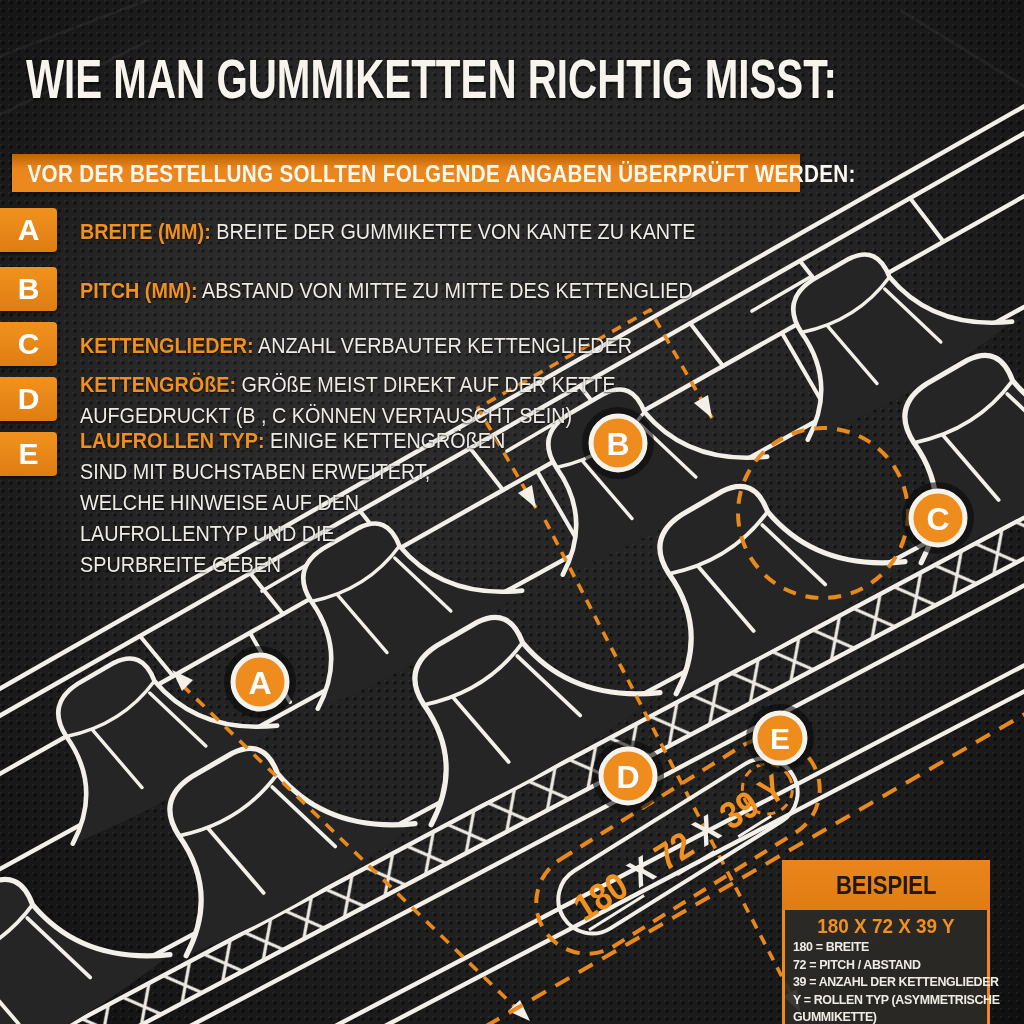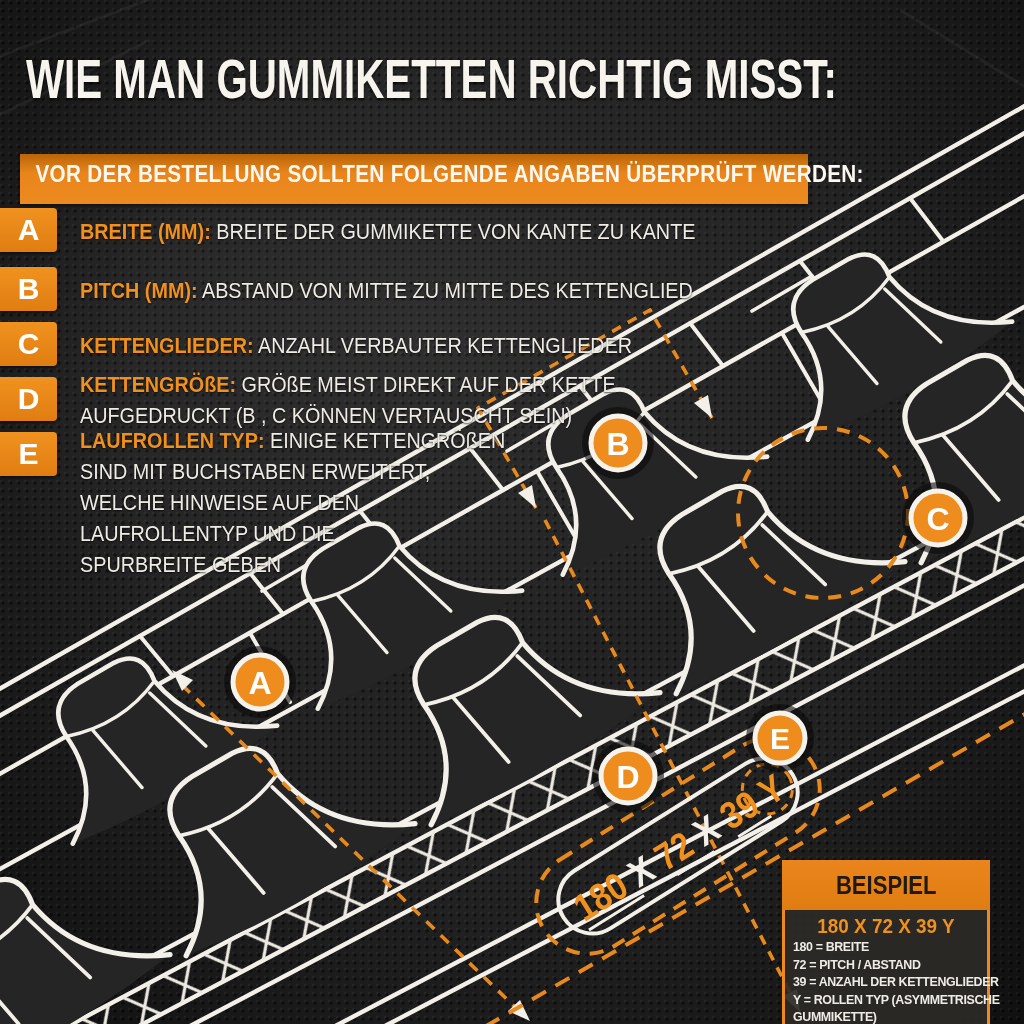--- a/index.html
+++ b/index.html
@@ -16,21 +16,21 @@
   }
   .abs{position:absolute;}
   
   #title{
     left:26px;top:46px;color:#f7f4ee;font-size:56px;font-weight:bold;
     letter-spacing:0px;transform:scaleX(.72);transform-origin:left top;white-space:nowrap;
     text-shadow:0 2px 3px rgba(0,0,0,.6);
   }
   
   #banner{
-    left:20px;top:154px;width:788px;height:50px;
+    left:12px;top:154px;width:788px;height:38px;
     background:linear-gradient(180deg,#b96508 0%,#e9851c 38%,#ec8a1f 100%);
     box-shadow:0 2px 4px rgba(0,0,0,.5);
   }
   #banner span{
     display:inline-block;color:#fdf8f0;font-size:24px;font-weight:bold;
     padding:6px 0 0 18px;transform:scaleX(.86);transform-origin:left top;
     white-space:nowrap;letter-spacing:.4px;
   }
   
   .lbadge{

